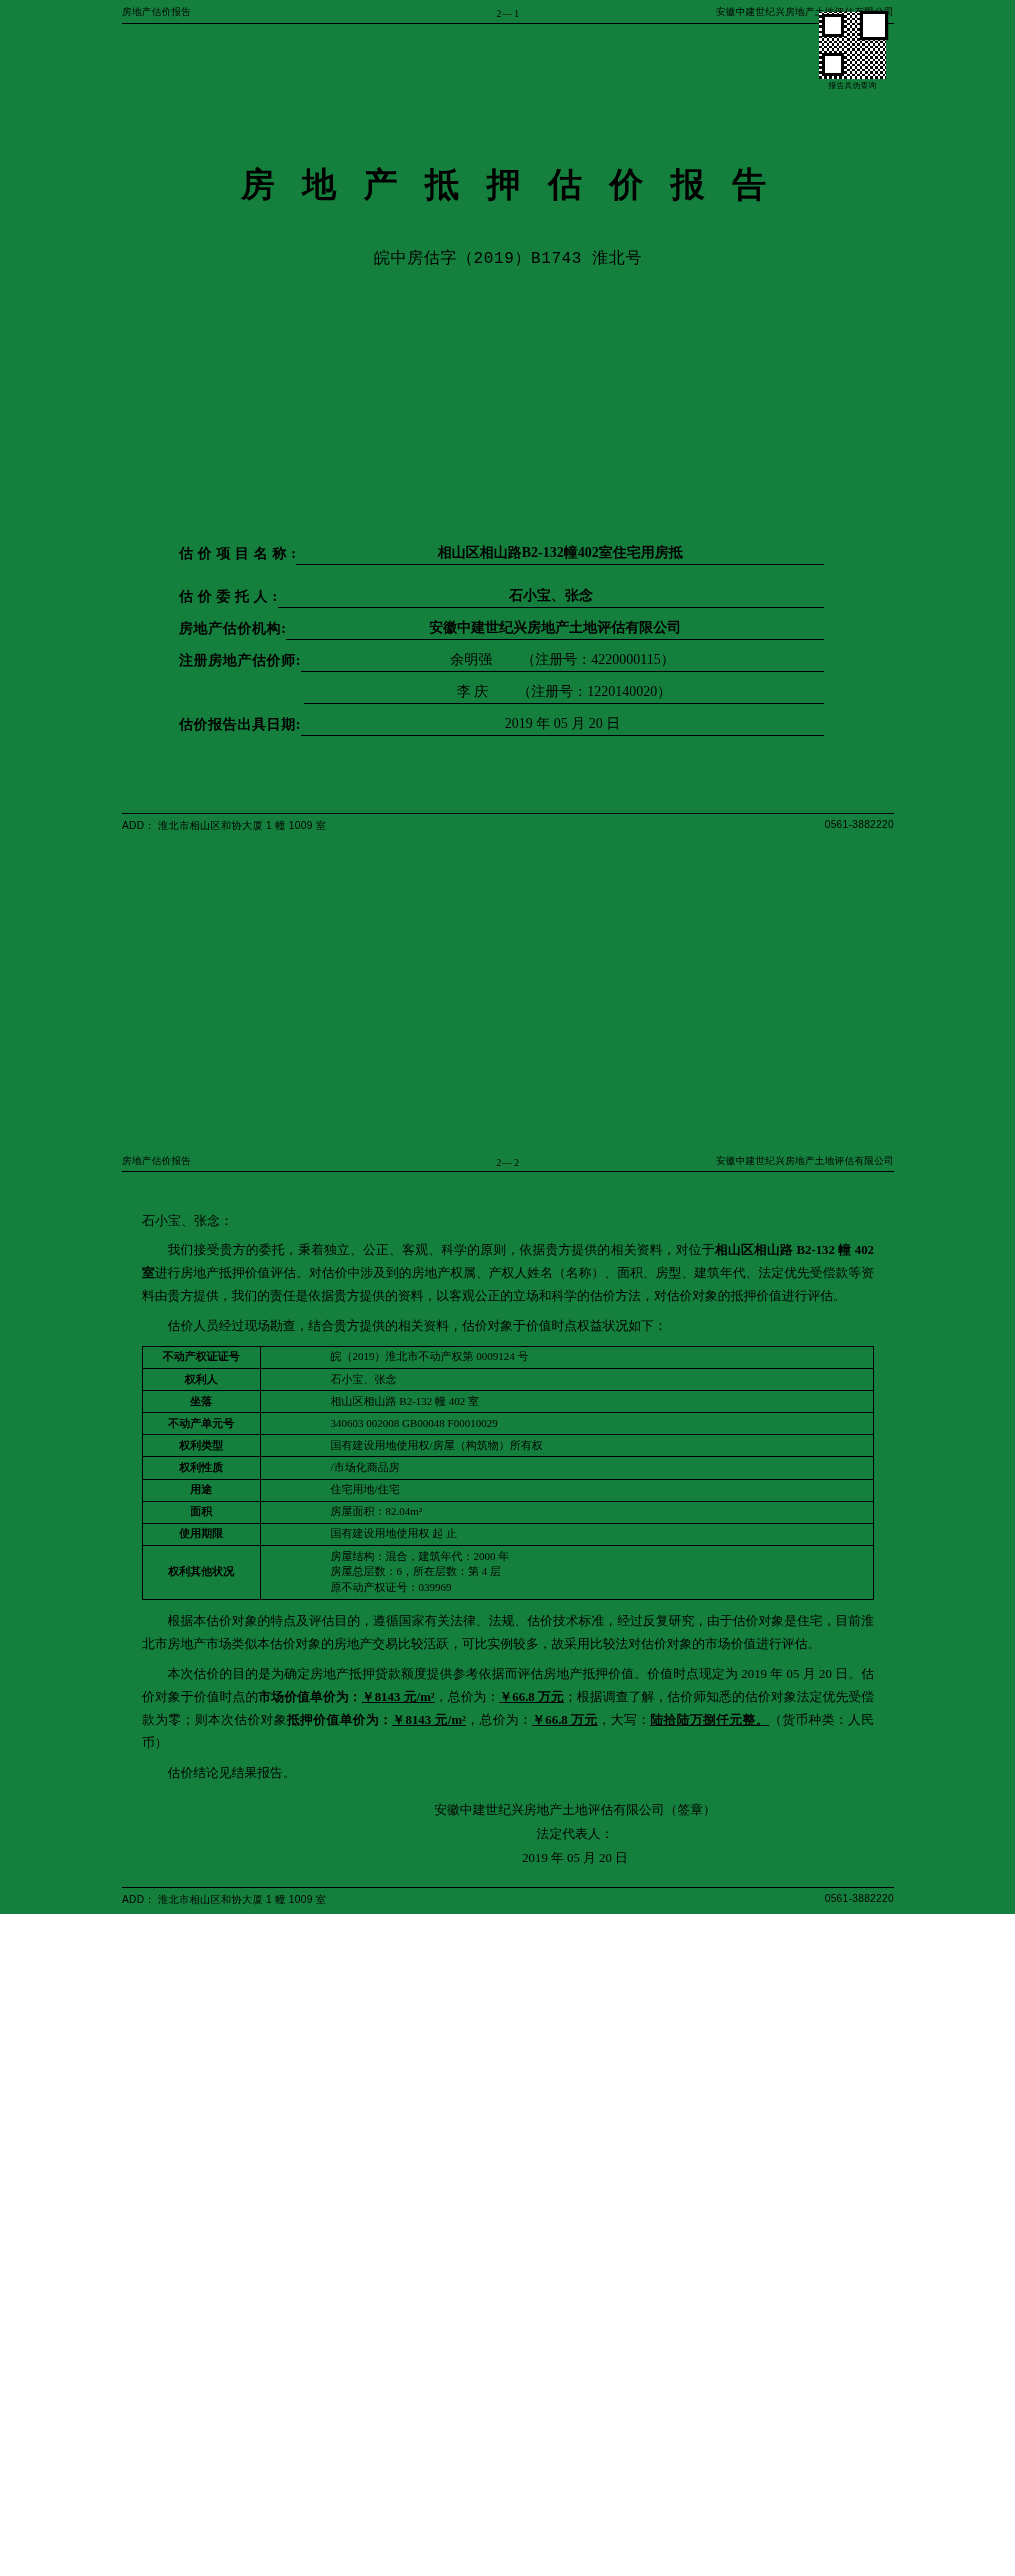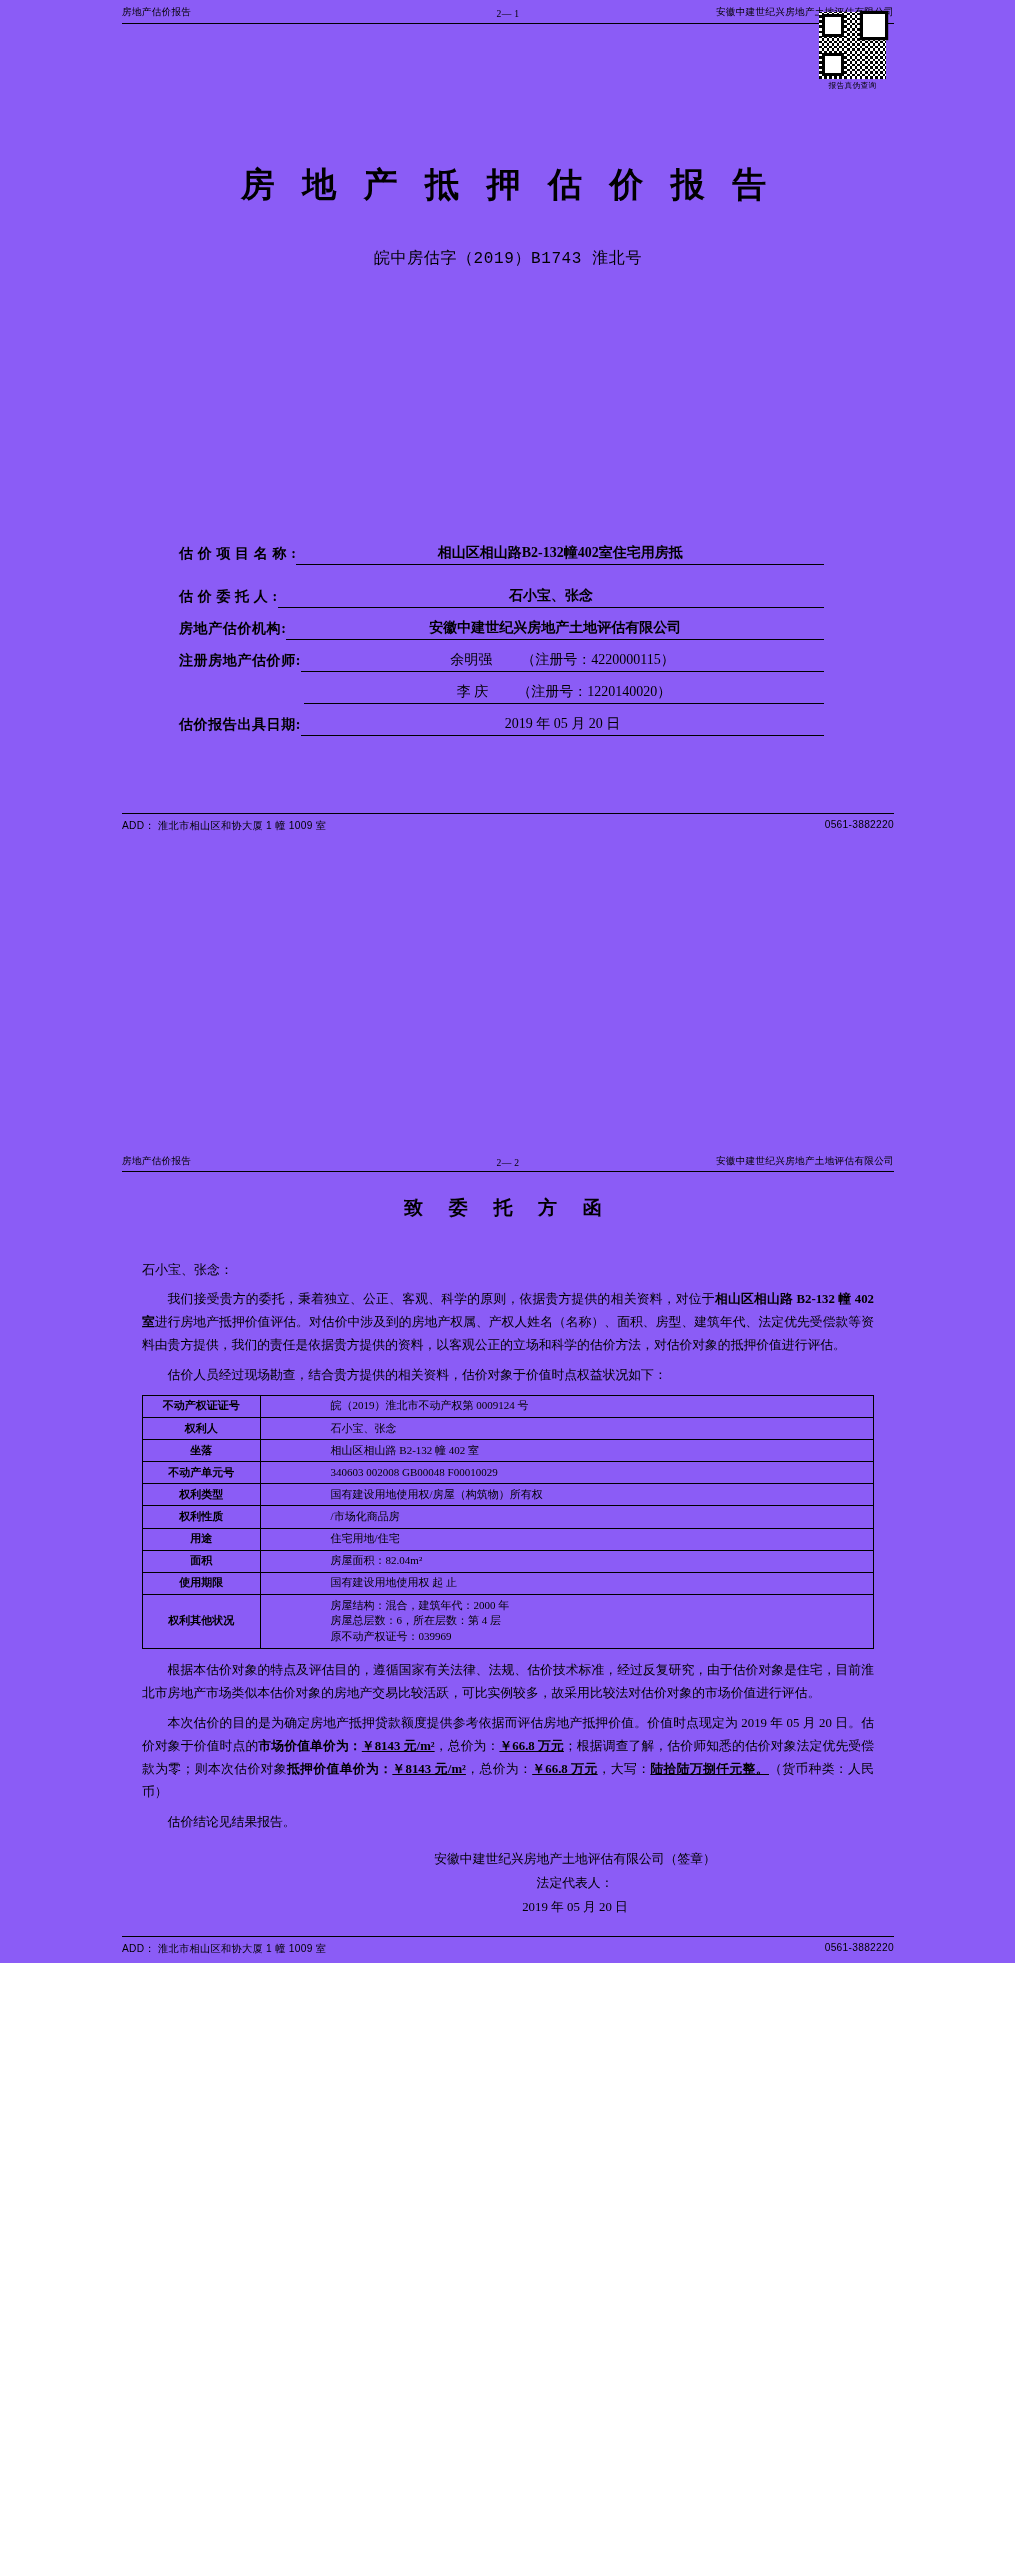--- a/index.html
+++ b/index.html
@@ -11,21 +11,21 @@
     width: 1016px;
     font-family: "Liberation Serif", "DejaVu Serif", serif;
     color: #000000;
     -webkit-font-smoothing: antialiased;
   }
   .page {
     position: relative;
     width: 1016px;
     box-sizing: border-box;
     padding: 0 0 0 0;
-    background: #8b5cf6;
+    background: #15803d;
   }
 
   
   .run-head {
     position: relative;
     margin: 0 122px;
     padding: 6.4px 0 3.8px 0;
     border-bottom: 1.3px solid #000;
     display: flex;
     align-items: flex-end;
@@ -286,21 +286,20 @@
   </div>
 
   <div class="letter">
 
     <div class="run-head" style="padding-top:2.6px">
       <div class="rh-left">房地产估价报告</div>
       <div class="rh-mid">2— 2</div>
       <div class="rh-right">安徽中建世纪兴房地产土地评估有限公司</div>
     </div>
 
-    <div class="letter-title">致 委 托 方 函</div>
 
     <div class="body-wrap">
 
       <div class="salute">石小宝、张念：</div>
 
       <p class="para"><span>我们接受贵方的委托，秉着独立、公正、客观、科学的原则，依据贵方提供的相关资料，对位于</span><span class="b">相山区相山路 B2-132 幢 402 室</span><span>进行房地产抵押价值评估。对估价中涉及到的房地产权属、产权人姓名（名称）、面积、房型、建筑年代、法定优先受偿款等资料由贵方提供，我们的责任是依据贵方提供的资料，以客观公正的立场和科学的估价方法，对估价对象的抵押价值进行评估。</span></p>
 
       <p class="para">估价人员经过现场勘查，结合贵方提供的相关资料，估价对象于价值时点权益状况如下：</p>
 
       <table class="info">

